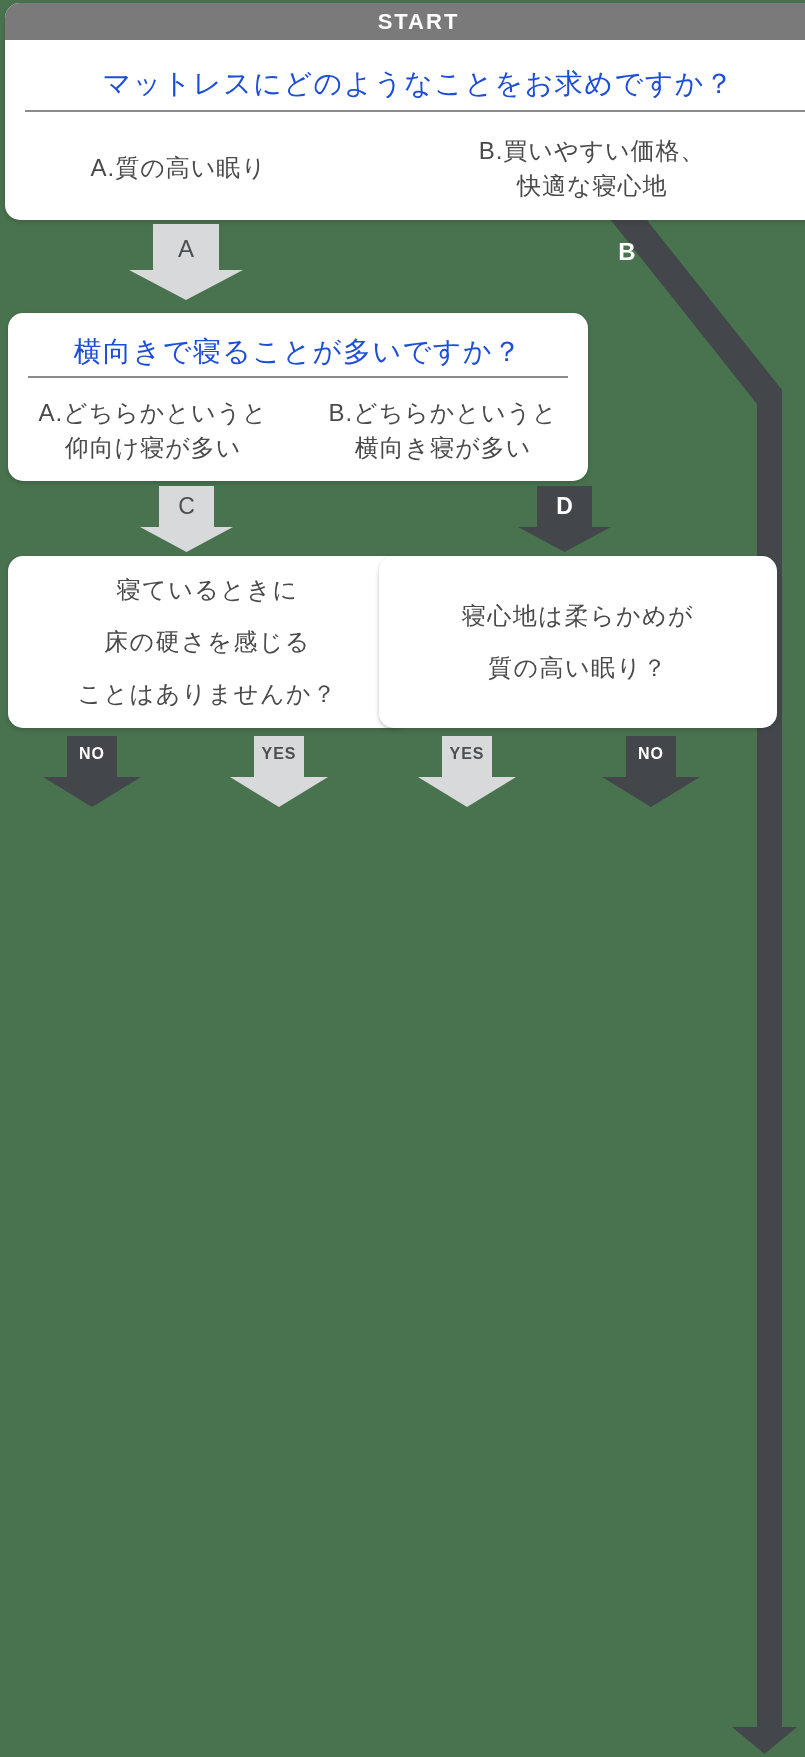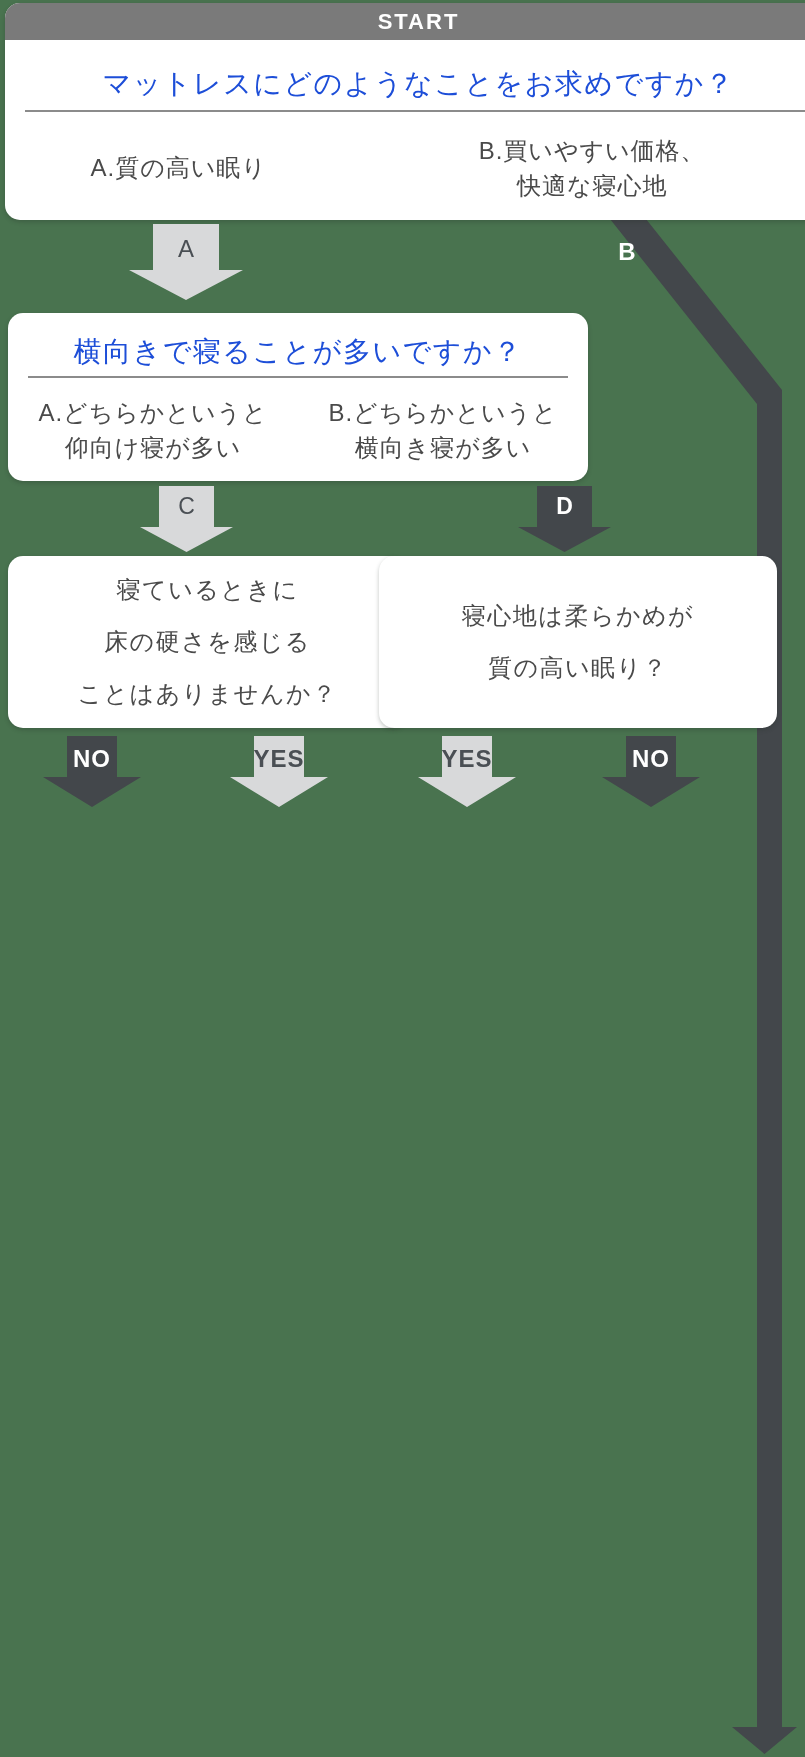--- a/index.html
+++ b/index.html
@@ -61,21 +61,21 @@
   .arrowC,.arrowD{width:93px;height:66px;}
   .arrowC .shape,.arrowD .shape{clip-path:polygon(19px 0,74px 0,74px 41px,93px 41px,46.5px 66px,0 41px,19px 41px);}
   .arrowC .lab{top:7px;font-size:23px;color:#4A4F54;}
   .arrowD .lab{top:7px;font-size:23px;color:#FFFFFF;font-weight:600;}
   .arrowNO1{left:43px;top:736px;}
   .arrowYES1{left:230px;top:736px;}
   .arrowYES2{left:418px;top:736px;}
   .arrowNO2{left:602px;top:736px;}
   .b-arrow{width:98px;height:71px;}
   .b-arrow .shape{clip-path:polygon(24px 0,74px 0,74px 41px,98px 41px,49px 71px,0 41px,24px 41px);}
-  .b-arrow .lab{top:9px;font-size:24px;font-weight:700;letter-spacing:1px;}
+  .b-arrow .lab{top:9px;font-size:16px;font-weight:700;letter-spacing:1px;}
   .arrowNO1 .lab,.arrowNO2 .lab{color:#FFFFFF;}
   .arrowYES1 .lab,.arrowYES2 .lab{color:#4A4F54;}
   .b-label{
     position:absolute;left:609px;top:238px;width:36px;text-align:center;
     color:#FFFFFF;font-size:24px;font-weight:700;
   }
 </style>
 </head>
 <body>
 

